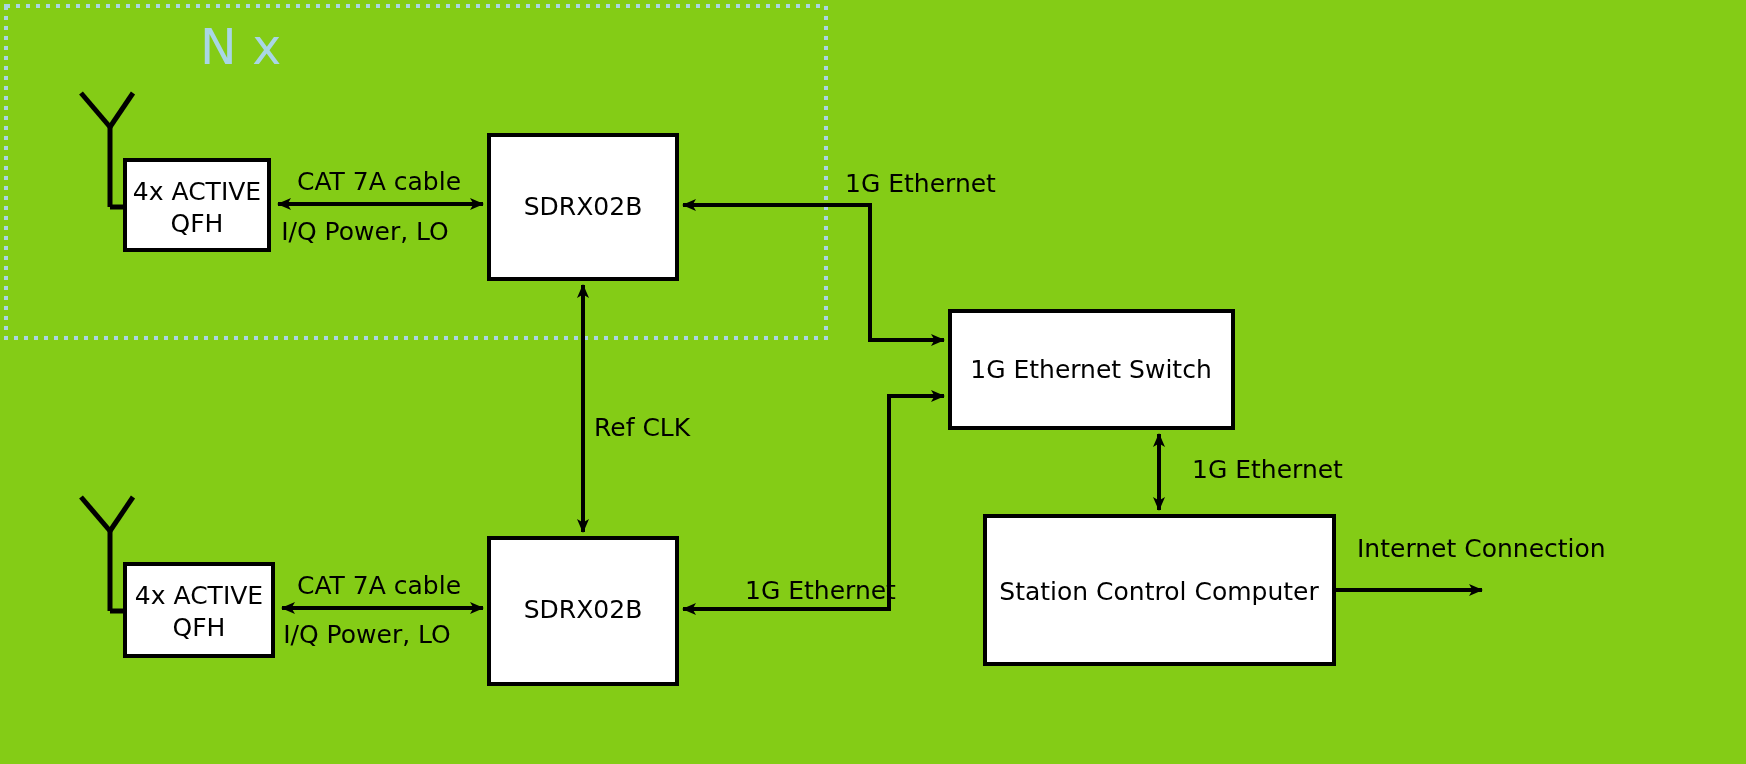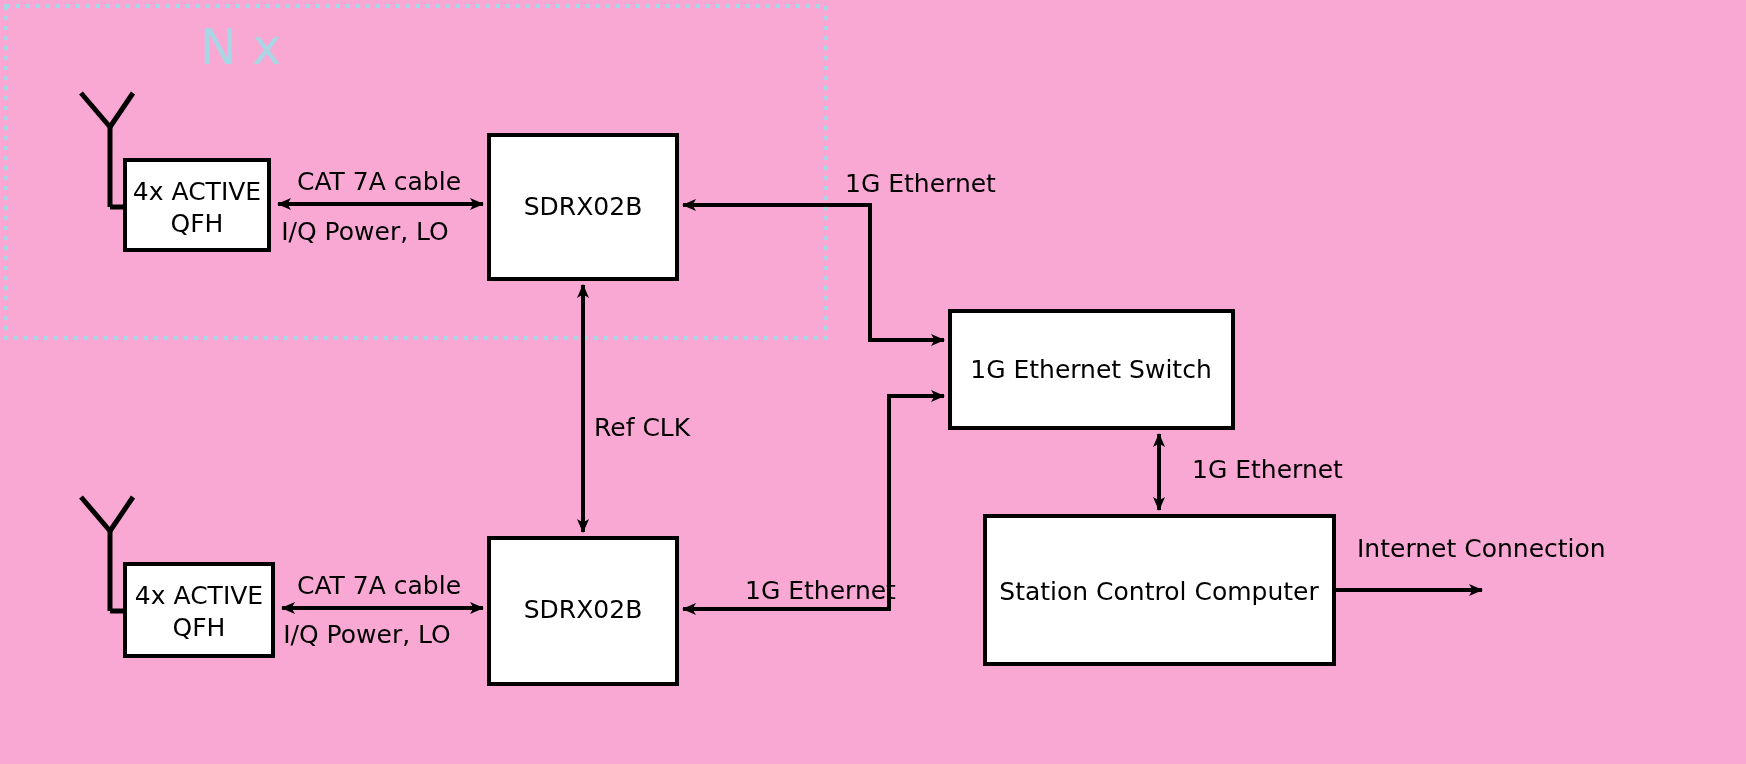--- a/index.html
+++ b/index.html
@@ -10,21 +10,21 @@
   body {
     width: 1746px;
     height: 764px;
     font-family: "DejaVu Sans", sans-serif;
     overflow: hidden;
   }
   #diagram-root {
     position: relative;
     width: 1746px;
     height: 764px;
-    background: #f9a8d4;
+    background: #84cc16;
   }
   svg.canvas {
     position: absolute;
     top: 0;
     left: 0;
     width: 1746px;
     height: 764px;
   }
   .box-rect {
     fill: #ffffff;

